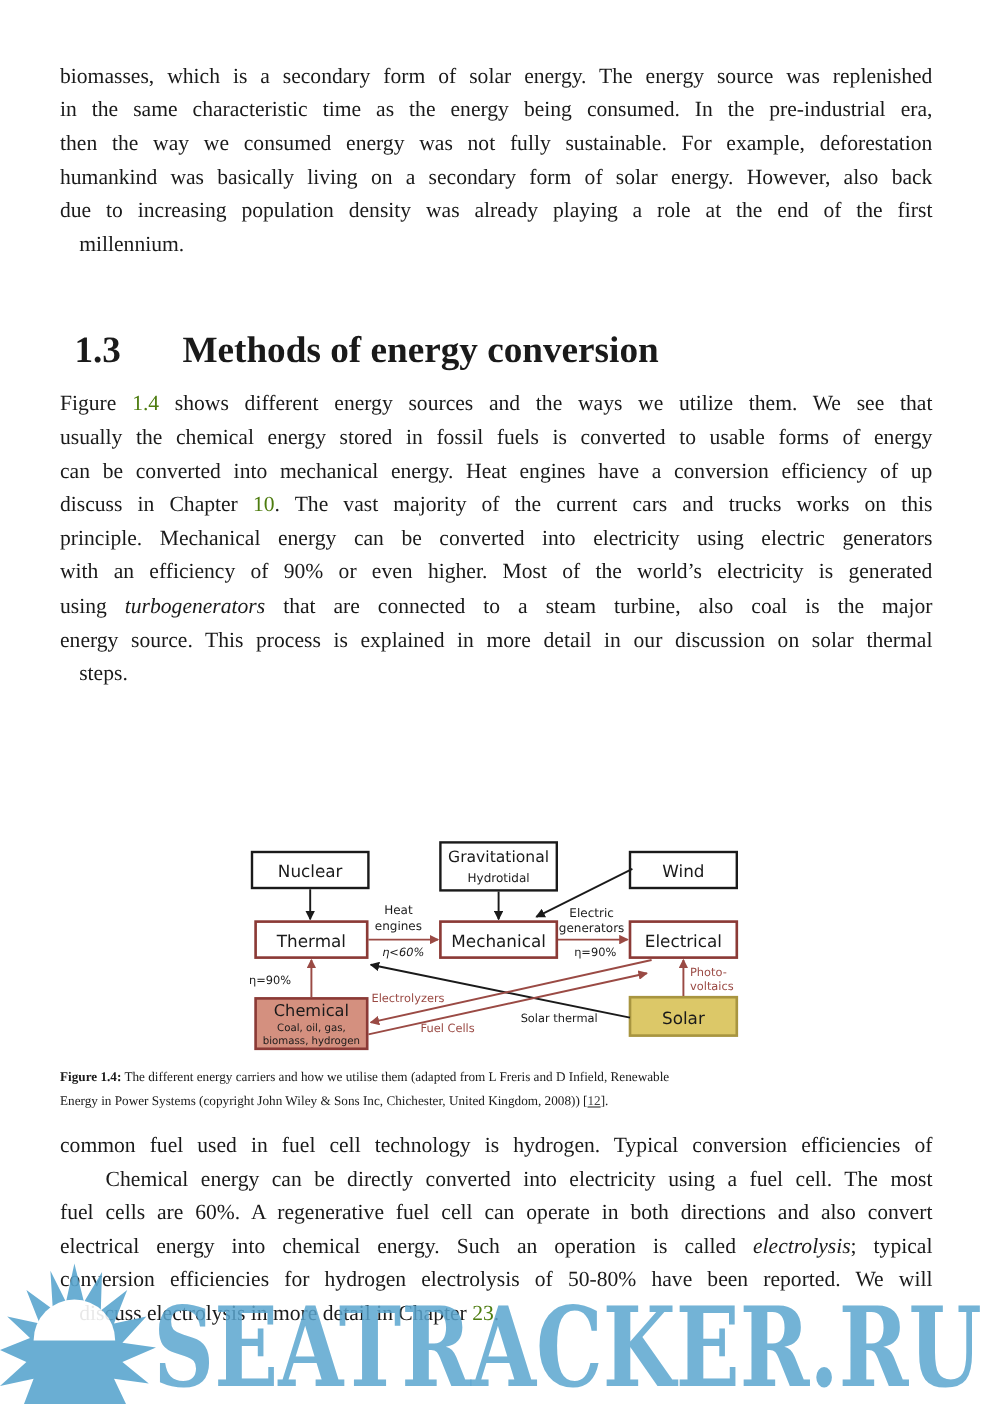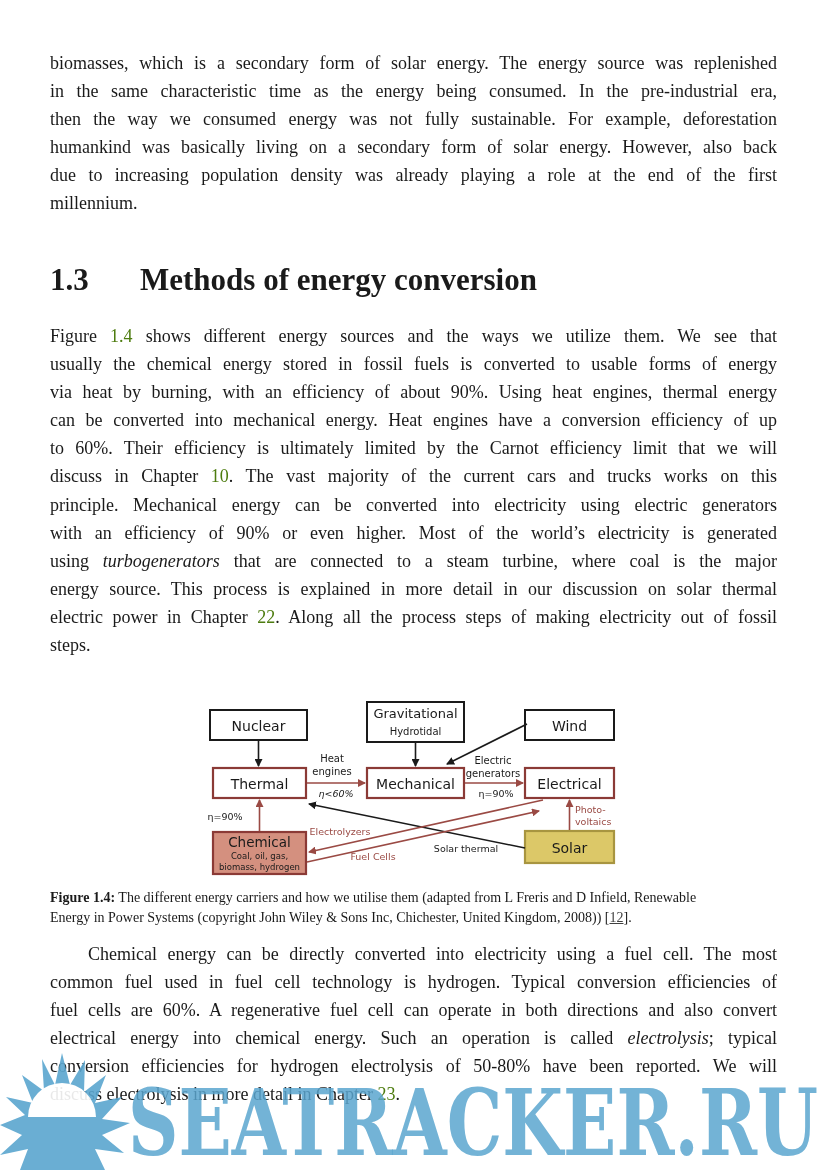--- a/index.html
+++ b/index.html
@@ -1,27 +1,27 @@
 <!DOCTYPE html>
 <html><head>
 <meta charset="utf-8">
 <style>
   html, body { margin: 0; padding: 0; background: #ffffff; }
   body { width: 827px; height: 1170px; position: relative; overflow: hidden;
          font-family: "Liberation Serif", "DejaVu Serif", serif; color: #1a1a1a; }
   .para { position: absolute; left: 50px; width: 727px; font-size: 18px; line-height: 28.1px;
           text-align: justify; margin: 0; }
   .para .ln { display: block; text-align: justify; text-align-last: justify; white-space: nowrap; }
-  .para .ln.last { text-align-last: left; }
+  .para .ln.last { text-align-last: left; margin-left: 16px; }
   .ref { color: #4d7c0f; }
   .ref-blue { color: #404040; text-decoration: underline; }
   em { font-style: italic; }
-  .heading { position: absolute; left: 50px; top: 262px; font-size: 31px; font-weight: bold; margin: 0; }
+  .heading { position: absolute; left: 50px; top: 262px; font-size: 31px; font-weight: bold; margin: 12px; }
   .heading .num { display: inline-block; width: 90px; }
-  .caption { position: absolute; left: 50px; top: 888px; width: 727px; font-size: 14px; line-height: 20px; }
+  .caption { position: absolute; left: 50px; top: 888px; width: 727px; font-size: 11px; line-height: 20px; }
   .caption b { font-weight: bold; }
   #diagram { position: absolute; left: 205px; top: 698px; }
   .dtext { font-family: "DejaVu Sans", "Liberation Sans", sans-serif; }
   .watermark { position: absolute; left: 0; top: 1045px; width: 827px; height: 125px; }
 </style>
 </head>
 <body>
 
 <div class="para" style="top:49px;">
   <span class="ln">biomasses, which is a secondary form of solar energy. The energy source was replenished</span>
@@ -32,29 +32,26 @@
   <span class="ln last">millennium.</span>
 </div>
 
 <h2 class="heading">
   <span class="num">1.3</span><span>Methods of energy conversion</span>
 </h2>
 
 <div class="para" style="top:322px;">
   <span class="ln"><span>Figure </span><a class="ref">1.4</a><span> shows different energy sources and the ways we utilize them. We see that</span></span>
   <span class="ln">usually the chemical energy stored in fossil fuels is converted to usable forms of energy</span>
-  <span class="ln">via heat by burning, with an efficiency of about 90%. Using heat engines, thermal energy</span>
   <span class="ln">can be converted into mechanical energy. Heat engines have a conversion efficiency of up</span>
-  <span class="ln">to 60%. Their efficiency is ultimately limited by the Carnot efficiency limit that we will</span>
   <span class="ln"><span>discuss in Chapter </span><a class="ref">10</a><span>. The vast majority of the current cars and trucks works on this</span></span>
   <span class="ln">principle. Mechanical energy can be converted into electricity using electric generators</span>
   <span class="ln">with an efficiency of 90% or even higher. Most of the world’s electricity is generated</span>
-  <span class="ln"><span>using </span><em>turbogenerators</em><span> that are connected to a steam turbine, where coal is the major</span></span>
+  <span class="ln"><span>using </span><em>turbogenerators</em><span> that are connected to a steam turbine, also coal is the major</span></span>
   <span class="ln">energy source. This process is explained in more detail in our discussion on solar thermal</span>
-  <span class="ln"><span>electric power in Chapter </span><a class="ref">22</a><span>. Along all the process steps of making electricity out of fossil</span></span>
   <span class="ln last">steps.</span>
 </div>
 
 <svg id="diagram" width="420" height="180" viewBox="0 0 420 180">
   <defs>
     <marker id="ah-black" markerWidth="8" markerHeight="8" refX="7" refY="4" orient="auto" markerUnits="userSpaceOnUse">
       <path d="M0,0 L8,4 L0,8 Z" fill="#1a1a1a"></path>
     </marker>
     <marker id="ah-red" markerWidth="8" markerHeight="8" refX="7" refY="4" orient="auto" markerUnits="userSpaceOnUse">
       <path d="M0,0 L8,4 L0,8 Z" fill="#9a4a44"></path>
@@ -123,22 +120,22 @@
   <text class="dtext" x="370" y="115" font-size="9.5" fill="#9a4a44">Photo-</text>
   <text class="dtext" x="370" y="127" font-size="9.5" fill="#9a4a44">voltaics</text>
 </svg>
 
 <div class="caption">
   <div><b>Figure 1.4:</b><span> The different energy carriers and how we utilise them (adapted from L Freris and D Infield, Renewable</span></div>
   <div><span>Energy in Power Systems (copyright John Wiley &amp; Sons Inc, Chichester, United Kingdom, 2008)) [</span><a class="ref-blue">12</a><span>].</span></div>
 </div>
 
 <div class="para" style="top:940px;">
+  <span class="ln">common fuel used in fuel cell technology is hydrogen. Typical conversion efficiencies of</span>
   <span class="ln" style="padding-left:38px;">Chemical energy can be directly converted into electricity using a fuel cell. The most</span>
-  <span class="ln">common fuel used in fuel cell technology is hydrogen. Typical conversion efficiencies of</span>
   <span class="ln">fuel cells are 60%. A regenerative fuel cell can operate in both directions and also convert</span>
   <span class="ln"><span>electrical energy into chemical energy. Such an operation is called </span><em>electrolysis</em><span>; typical</span></span>
   <span class="ln">conversion efficiencies for hydrogen electrolysis of 50-80% have been reported. We will</span>
   <span class="ln last"><span>discuss electrolysis in more detail in Chapter </span><a class="ref">23</a><span>.</span></span>
 </div>
 
 <svg class="watermark" viewBox="0 0 827 125">
   <g fill="#5aa6cf" opacity="0.9">
     <polygon points="62,8 70,40 85,15 84,47 106,30 95,58 122,52 102,74 130,78 102,90 124,108 95,104 105,125 20,125 28,104 0,110 22,90 0,80 25,70 6,52 33,58 22,30 44,46 42,14 55,40"></polygon>
     <path d="M28,72 A34,34 0 0 1 96,72 Z" fill="#ffffff"></path>

